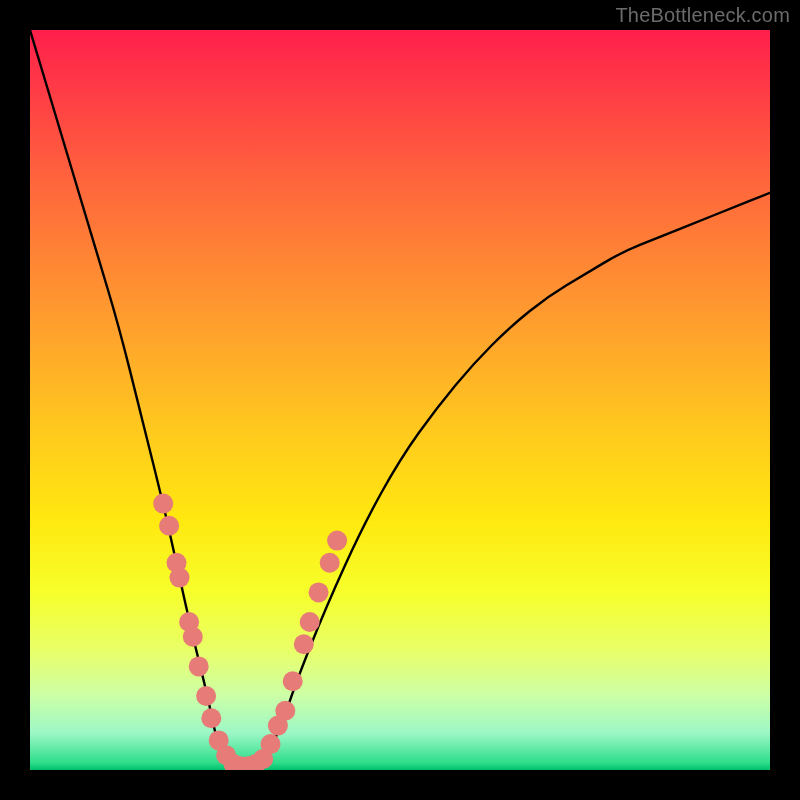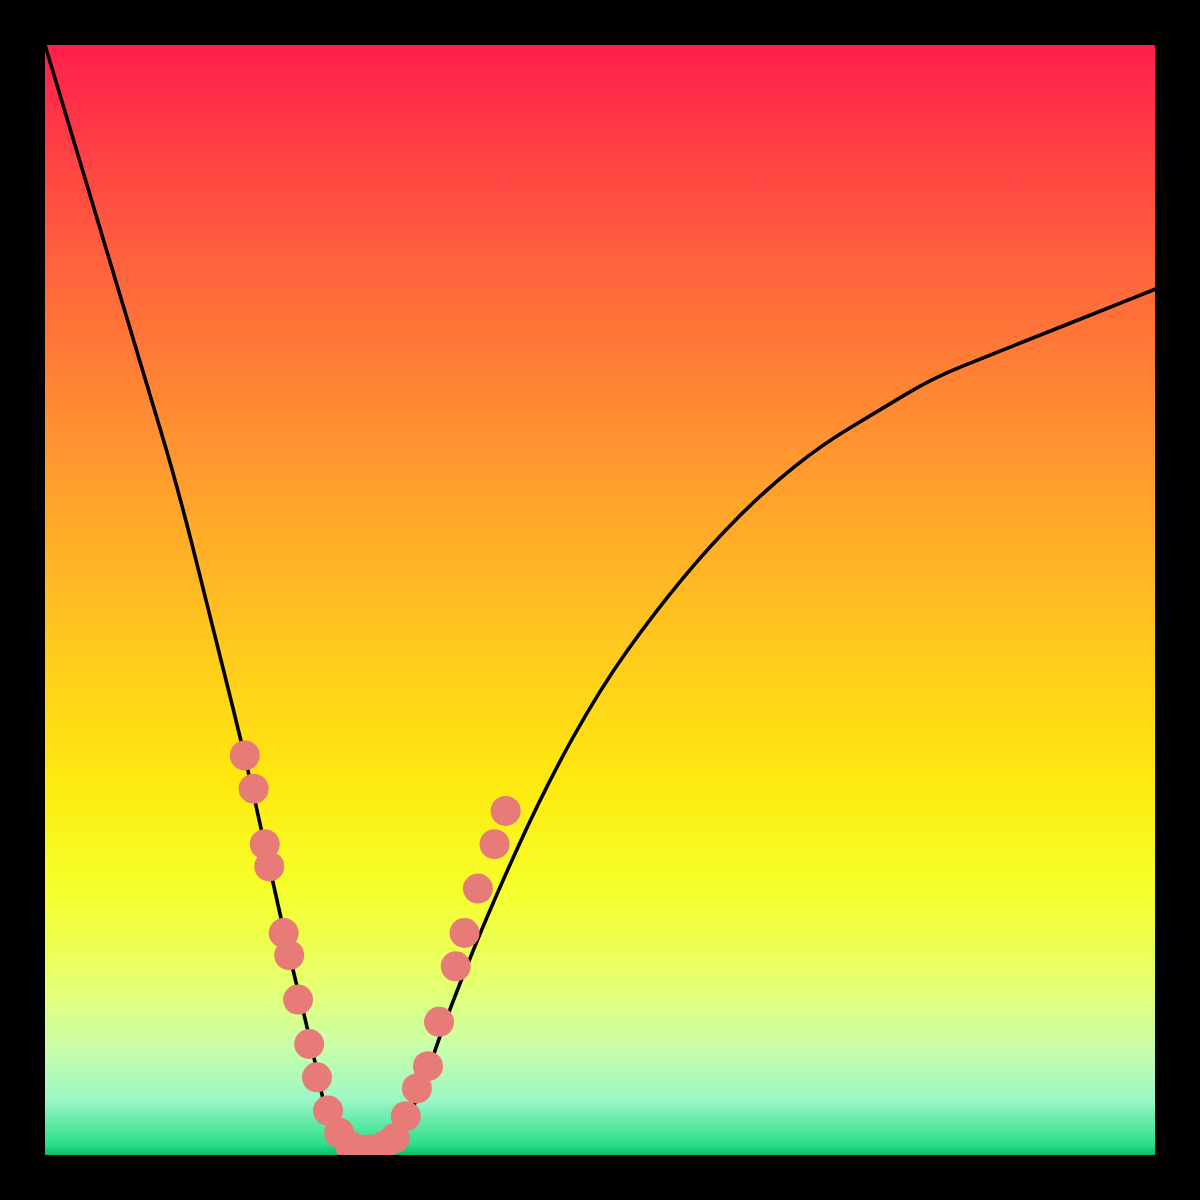--- a/index.html
+++ b/index.html
@@ -96,13 +96,14 @@
           <circle cx="255.3" cy="680.8" r="10" fill="#e77b77"></circle>
           <circle cx="262.7" cy="651.2" r="10" fill="#e77b77"></circle>
           <circle cx="273.8" cy="614.2" r="10" fill="#e77b77"></circle>
           <circle cx="279.7" cy="592.0" r="10" fill="#e77b77"></circle>
           <circle cx="288.6" cy="562.4" r="10" fill="#e77b77"></circle>
           <circle cx="299.7" cy="532.8" r="10" fill="#e77b77"></circle>
           <circle cx="307.1" cy="510.6" r="10" fill="#e77b77"></circle>
         </g>
     </svg>
   </div>
+  <div class="watermark" style="right:10px; top:4px;">TheBottleneck.com</div>
 </div>
 
 </body></html>

